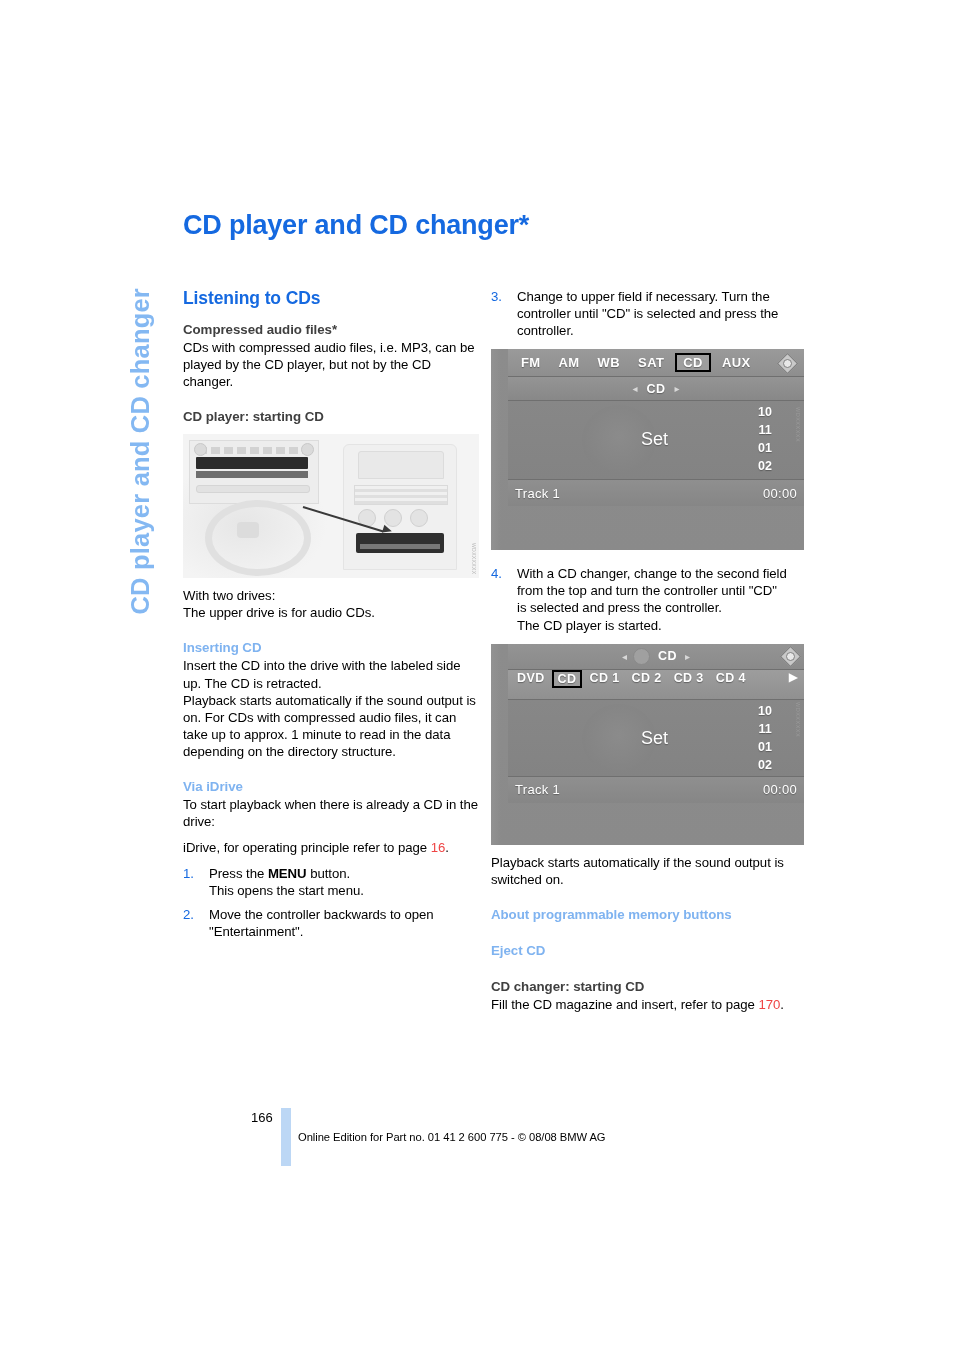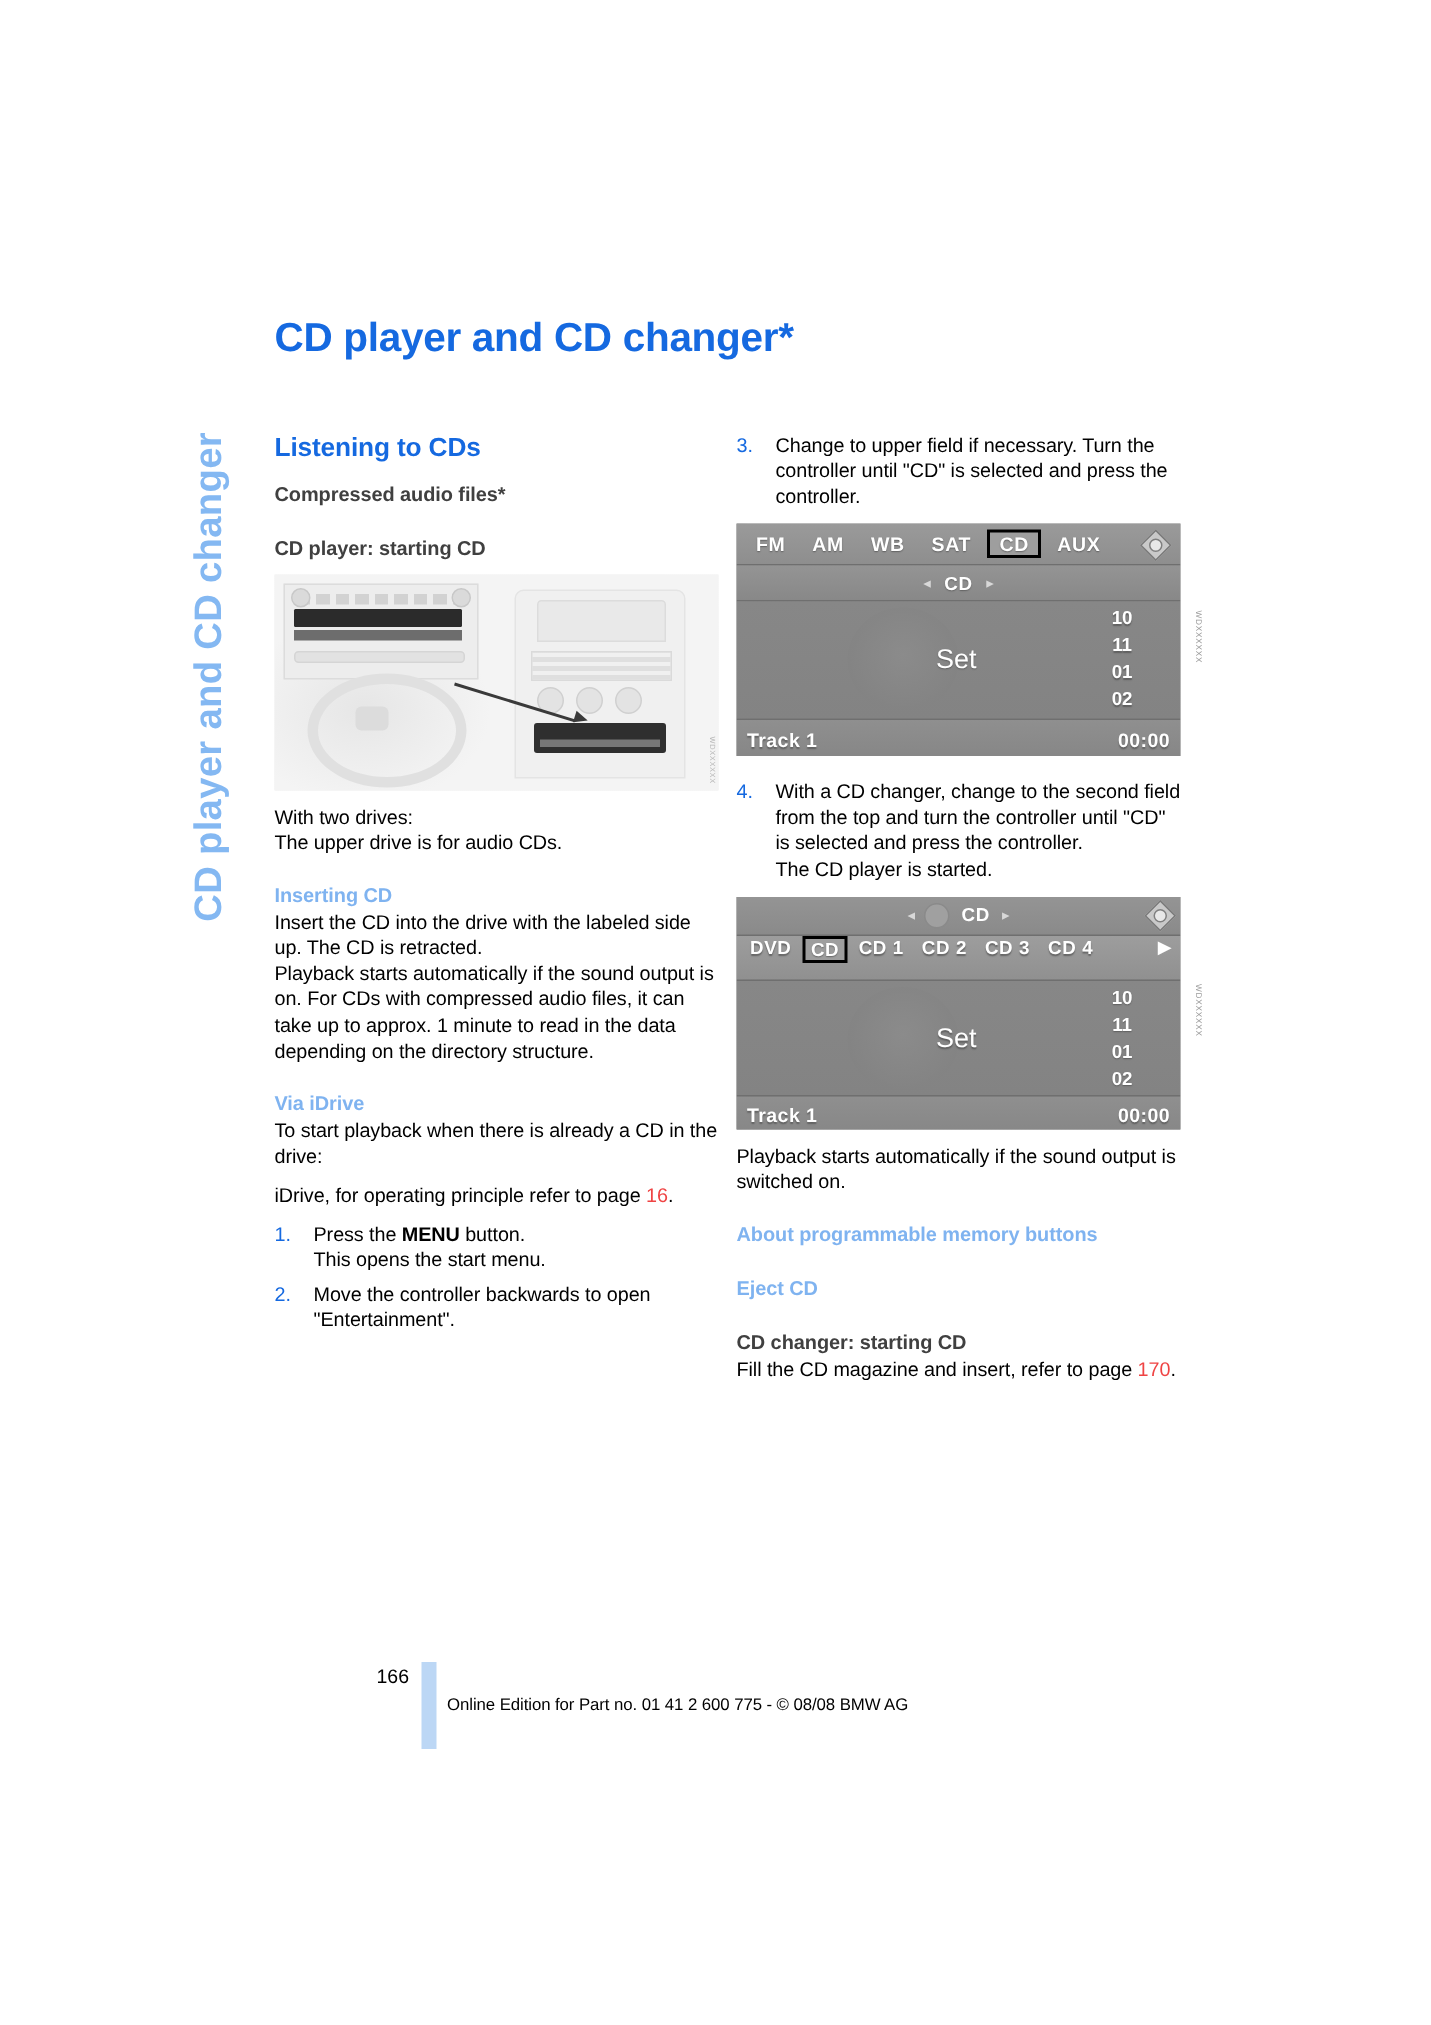--- a/index.html
+++ b/index.html
@@ -217,24 +217,25 @@
 
   
   .idrive-wrap {
     position: relative;
     width: 296px;
     margin: 10px 0 0 0;
   }
   .idrive {
     position: relative;
     width: 296px;
-    height: 155px;
+    height: 201px;
     background: linear-gradient(180deg,#8c8c8c 0%, #8a8a8a 100%);
     overflow: hidden;
     font-size: 0;
+    padding-left: 17px;
   }
   .idrive .tabbar {
     position: relative;
     height: 27px;
     background: linear-gradient(180deg,#9a9a9a 0%, #8e8e8e 100%);
     border-bottom: 1px solid #6f6f6f;
     display: flex;
     align-items: center;
     padding: 0 4px;
   }
@@ -329,21 +330,21 @@
     background: linear-gradient(180deg,#8f8f8f 0%, #868686 100%);
     border-top: 1px solid #6f6f6f;
     display: flex;
     align-items: center;
     padding: 0 7px;
   }
   .idrive .statusbar .trk,
   .idrive .statusbar .tm {
     font-size: 13px;
     color: #ffffff;
-    font-weight: bold;
+    font-weight: normal;
     letter-spacing: 0.3px;
     text-shadow: 0 1px 1px rgba(0,0,0,.3);
   }
   .idrive .statusbar .tm { margin-left: auto; }
   .idrive .sidefade {
     position: absolute; left: 0; top: 0; width: 10px; height: 100%;
     background: linear-gradient(90deg, rgba(150,150,150,.65), rgba(150,150,150,0));
   }
 
   
@@ -445,20 +446,21 @@
   <div class="side-tab-text">CD player and CD changer</div>
 </div>
 
 <div class="page-title">CD player and CD changer*</div>
 
 <div class="col col-left">
 
   <h2 class="h-main">Listening to CDs</h2>
 
   <h3 class="h-sub">Compressed audio files*</h3>
+  <p class="body">CDs with compressed audio files, i.e. MP3, can be played by the CD player, but not by the CD changer.</p>
 
   <div class="spacer-lg"></div>
 
   <h3 class="h-sub">CD player: starting CD</h3>
 
   <div class="dash-fig">
     <div class="bgwash"></div>
 
     <div class="dash-inset">
       <div class="btnrow"></div>

